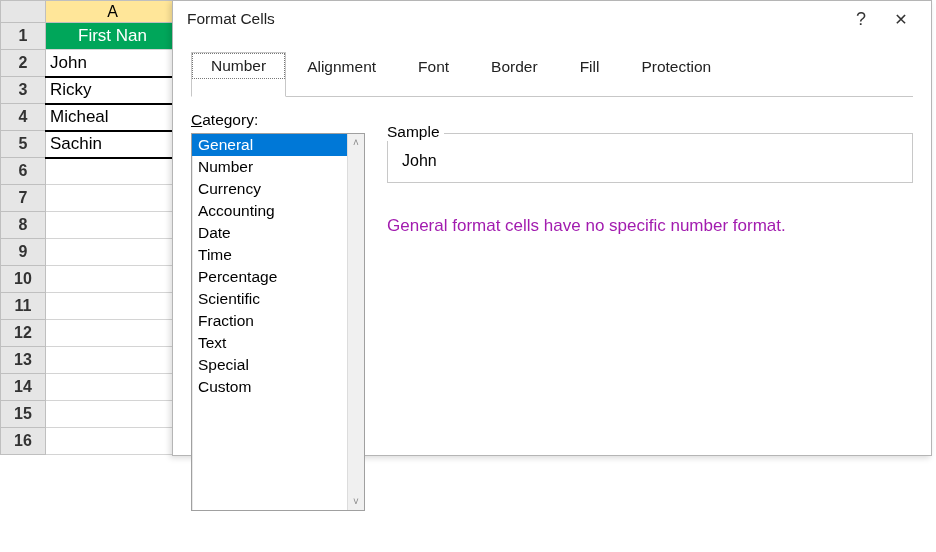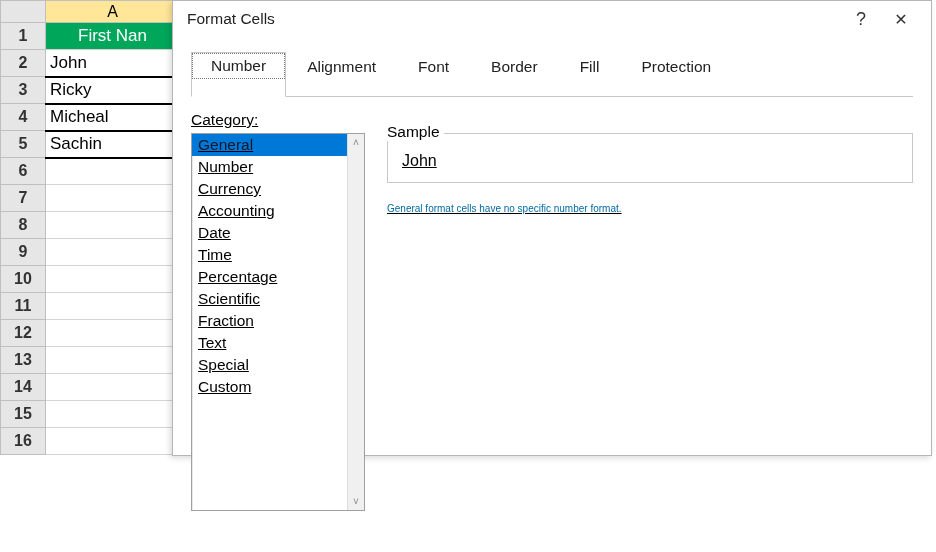--- a/index.html
+++ b/index.html
@@ -112,21 +112,20 @@
     border: 1px solid #c7c7c7;
     border-bottom: 1px solid #fff;
     padding: 0;
   }
   .tab.active-outer .tab-inner {
     border: 1px dotted #777;
     padding: 3px 18px;
   }
   .body {
     padding: 14px 18px 10px 18px;
-    text-decoration: underline;
   }
   .cat-label {
     font-size: 15.5px;
     margin-bottom: 4px;
   }
   .cat-label .ul { text-decoration: underline; }
   .columns { display: flex; gap: 22px; }
   .listbox {
     width: 174px; height: 378px;
     border: 1px solid #a0a0a0;
@@ -151,44 +150,44 @@
   }
   .listbox .item {
     padding: 1px 6px;
     font-size: 15.5px;
     color: #000;
     cursor: pointer;
     line-height: 20px;
   }
   .listbox .item.selected {
     background: #0078d7;
-    color: #0f172a;
+    color: #ffffff;
   }
   .right { flex: 1; }
   .sample-group {
     position: relative;
   }
   .sample-group .sample-legend {
     position: absolute;
     top: -10px;
     left: 0;
     background: #fff;
     padding: 0 4px 0 0;
     font-size: 15.5px;
     z-index: 2;
   }
   .sample-frame {
     border: 1px solid #c8c8c8;
     padding: 18px 14px 12px 14px;
     font-size: 16px;
   }
   .desc {
-    font-size: 10px;
-    margin-top: 20px;
-    color: #0369a1;
+    font-size: 17px;
+    margin-top: 33px;
+    color: #a21caf;
   }
 </style>
 </head>
 <body>
 
 <div class="sheet">
   <table>
     <tbody>
         <tr>
       <th class="corner"></th>

